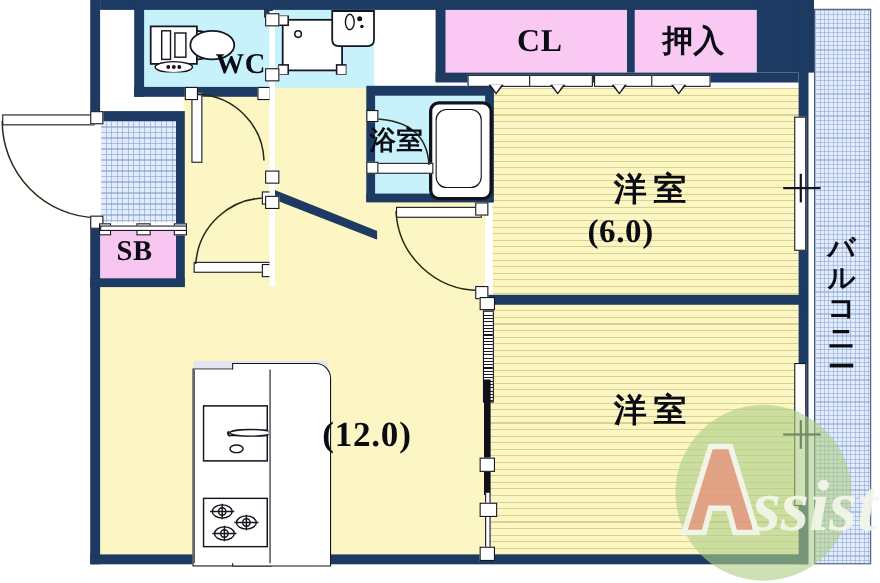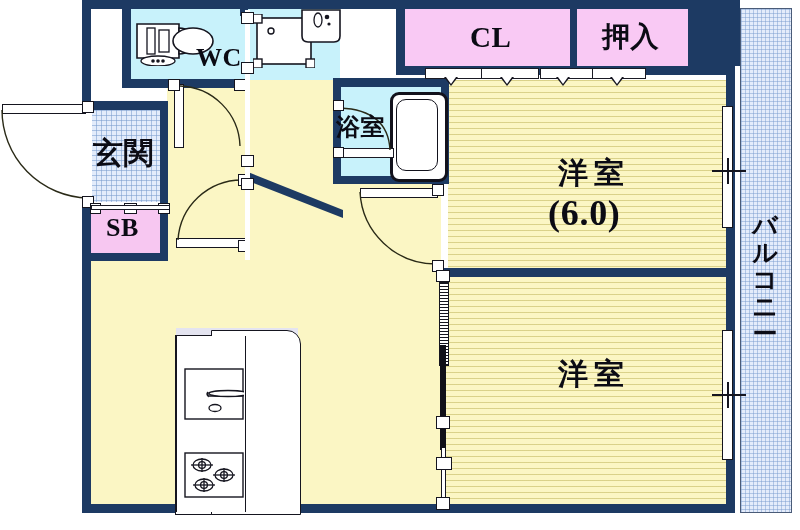--- a/index.html
+++ b/index.html
@@ -285,36 +285,46 @@
   <div class="cross-v" style="left:727px;top:158px;height:26px;"></div>
 
   <div class="winbar" style="left:722px;top:330px;width:9px;height:128px;"></div>
   <div class="cross-h" style="left:712px;top:394px;width:34px;"></div>
   <div class="cross-v" style="left:727px;top:382px;height:26px;"></div>
 
   <div class="lbl serif" style="left:196px;top:44px;font-size:26px;">WC</div>
 
   <div class="lbl jp" style="left:336px;top:115px;font-size:24px;">浴室</div>
 
-  <div class="lbl jp" style="left:93px;top:137px;font-size:30px;">玄関</div>
 
   <div class="lbl serif" style="left:106px;top:214px;font-size:26px;">SB</div>
 
   <div class="lbl serif" style="left:470px;top:22px;font-size:29px;">CL</div>
 
   <div class="lbl jp" style="left:602px;top:22px;font-size:28px;">押入</div>
 
+  <div class="lbl serif" style="left:293px;top:378px;font-size:32px;">(12.0)</div>
 
   <div class="lbl jp" style="left:558px;top:157px;font-size:30px;letter-spacing:6px;">洋室</div>
-  <div class="lbl serif" style="left:548px;top:195px;font-size:36px;">(6.0)</div>
+  <div class="lbl serif" style="left:534px;top:195px;font-size:30px;">(6.0)</div>
 
   <div class="lbl jp" style="left:558px;top:358px;font-size:30px;letter-spacing:6px;">洋室</div>
 
   <div class="abs" style="left:748px;top:212px;width:34px;text-align:center;">
     <div class="jp" style="font-size:25px;line-height:1.08;color:#0b0b14;font-weight:700;">バ</div>
     <div class="jp" style="font-size:25px;line-height:1.08;color:#0b0b14;font-weight:700;">ル</div>
     <div class="jp" style="font-size:25px;line-height:1.08;color:#0b0b14;font-weight:700;">コ</div>
     <div class="jp" style="font-size:25px;line-height:1.08;color:#0b0b14;font-weight:700;">ニ</div>
     <div class="jp" style="font-size:25px;line-height:1.08;color:#0b0b14;font-weight:700;">ー</div>
   </div>
 
+  <div id="wm">
+    <svg width="212" height="164" viewBox="0 0 212 164" style="display:block">
+      <circle cx="106" cy="82" r="80" fill="#aecf87" opacity="0.62"></circle>
+      <g opacity="0.9">
+        <path d="M34,118 L58,40 L76,40 L100,118 L80,118 L74,96 L58,96 L52,118 Z" fill="#e8917f" opacity="0.85"></path>
+        <path d="M34,118 L58,40 L76,40 L100,118 L80,118 L74,96 L58,96 L52,118 Z" fill="none" stroke="#f5f7ef" stroke-width="5"></path>
+      </g>
+      <text x="96" y="116" font-family="Liberation Serif, serif" font-size="66" font-style="italic" font-weight="700" fill="#f3f7ea" opacity="0.92">ssist</text>
+    </svg>
+  </div>
 
 </div>
 
 </body></html>

